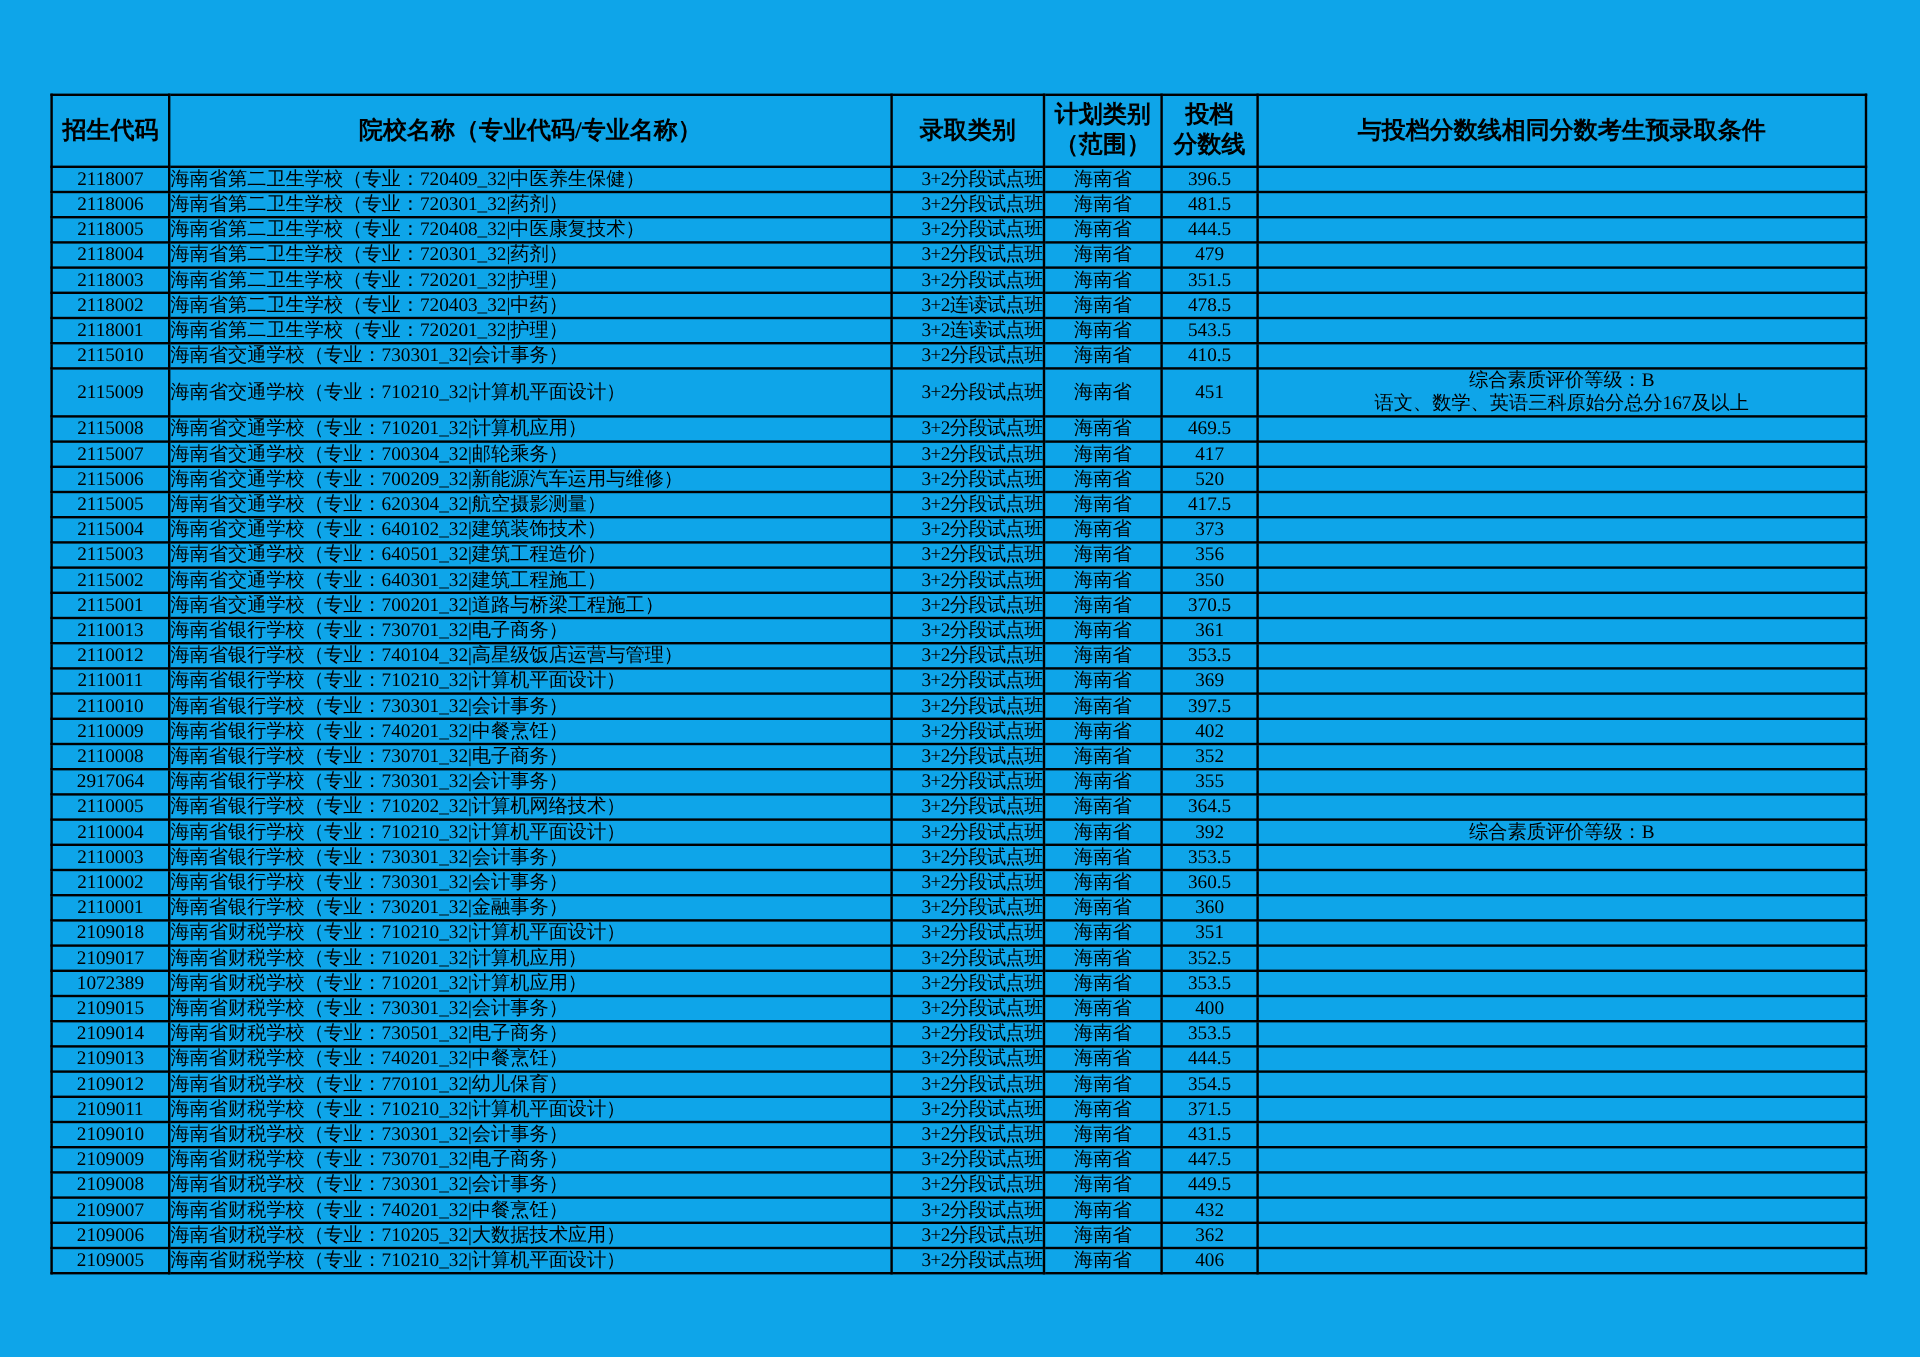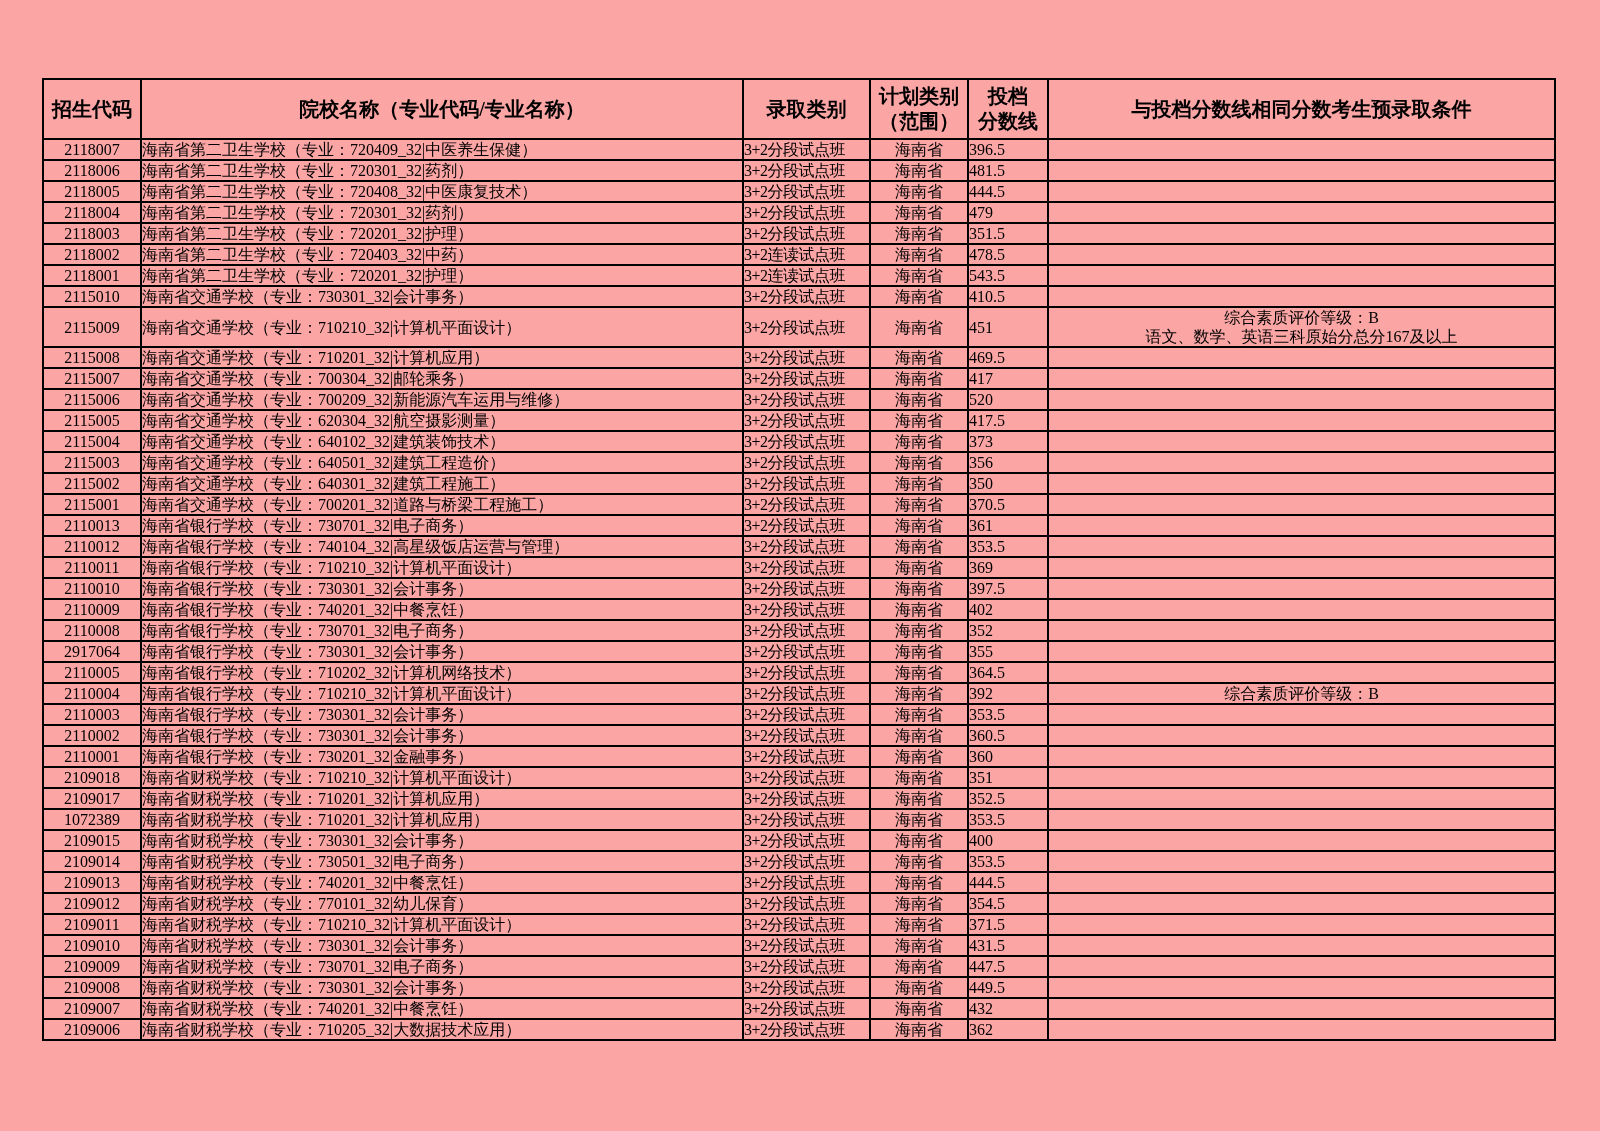--- a/index.html
+++ b/index.html
@@ -10,21 +10,21 @@
   body {
     width: 1600px;
     height: 1131px;
     position: relative;
     font-family: "Liberation Serif", "DejaVu Serif", serif;
     color: #000000;
   }
   .page {
     position: absolute;
     inset: 0;
-    background: #fca5a5;
+    background: #0ea5e9;
   }
   table.score-table {
     position: absolute;
     left: 42px;
     top: 78px;
     width: 1512px;
     border-collapse: collapse;
     table-layout: fixed;
   }
   table.score-table th,
@@ -43,23 +43,23 @@
     line-height: 1.25;
   }
   tbody td {
     height: 17px;
     font-size: 16px;
     line-height: 19px;
     vertical-align: middle;
   }
   td.c-code   { text-align: center; margin-top: 17px; }
   td.c-school { text-align: left; padding-left: 4px; }
-  td.c-cat    { text-align: left; letter-spacing: -0.5px; }
+  td.c-cat    { text-align: right; letter-spacing: -0.5px; }
   td.c-plan   { text-align: center; }
-  td.c-score  { text-align: left; }
+  td.c-score  { text-align: center; }
   td.c-cond   { text-align: center; }
 </style>
 </head>
 <body>
 
 <div class="page">
   <table class="score-table">
     <colgroup>
       <col style="width:98px">
       <col style="width:602px">
@@ -454,15 +454,23 @@
 
   <tr>
     <td class="c-code">2109006</td>
     <td class="c-school">海南省财税学校（专业：710205_32|大数据技术应用）</td>
     <td class="c-cat">3+2分段试点班</td>
     <td class="c-plan">海南省</td>
     <td class="c-score">362</td>
     <td class="c-cond"></td>
   </tr>
 
+  <tr>
+    <td class="c-code">2109005</td>
+    <td class="c-school">海南省财税学校（专业：710210_32|计算机平面设计）</td>
+    <td class="c-cat">3+2分段试点班</td>
+    <td class="c-plan">海南省</td>
+    <td class="c-score">406</td>
+    <td class="c-cond"></td>
+  </tr>
 </tbody>
   </table>
 </div>
 
 </body></html>

